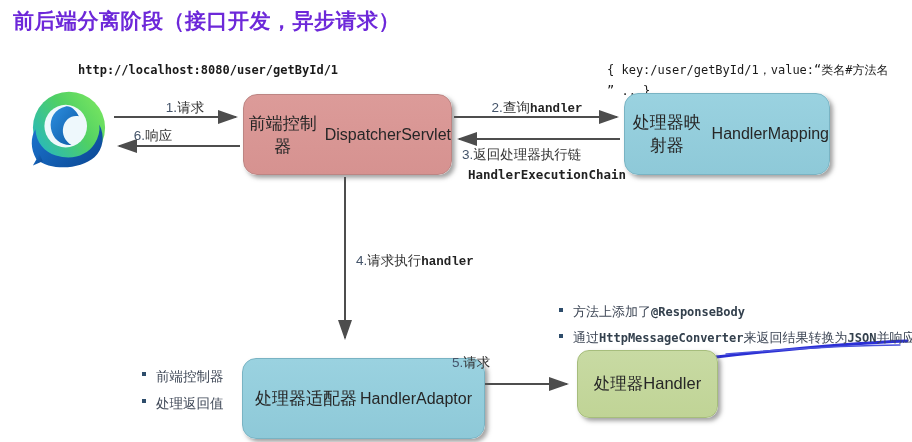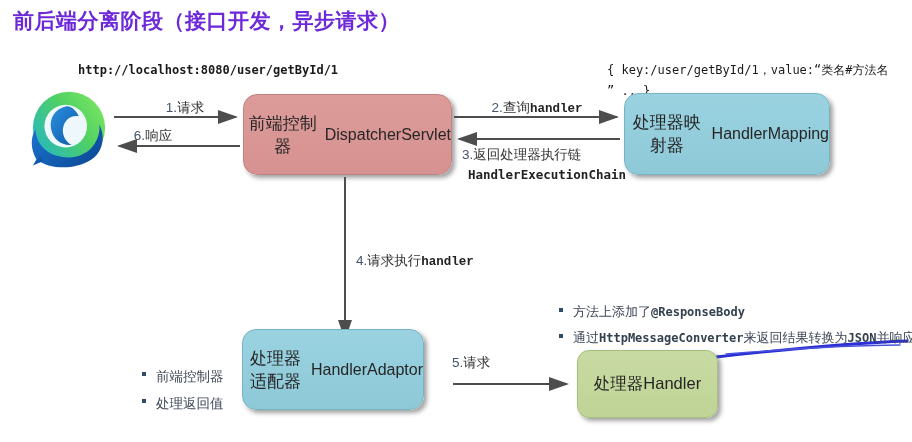--- a/index.html
+++ b/index.html
@@ -42,21 +42,21 @@
     left: 243px; top: 94px; width: 209px; height: 81px;
     background: linear-gradient(#dc9b99, #d69290);
     border: 1px solid #bc8583;
   }
   .node-mapping {
     left: 624px; top: 93px; width: 206px; height: 82px;
     background: linear-gradient(#9ad2e0, #8ec9d8);
     border: 1px solid #79b3c3;
   }
   .node-adaptor {
-    left: 242px; top: 329px; width: 182px; height: 81px;
+    left: 242px; top: 358px; width: 243px; height: 81px;
     background: linear-gradient(#9ad2e0, #8ec9d8);
     border: 1px solid #79b3c3;
   }
   .node-handler {
     left: 577px; top: 350px; width: 141px; height: 68px;
     background: linear-gradient(#c8da a3, #c0d496);
     background: linear-gradient(#c8daa3, #c0d496);
     border: 1px solid #a6bd7c;
     border-radius: 12px;
   }

